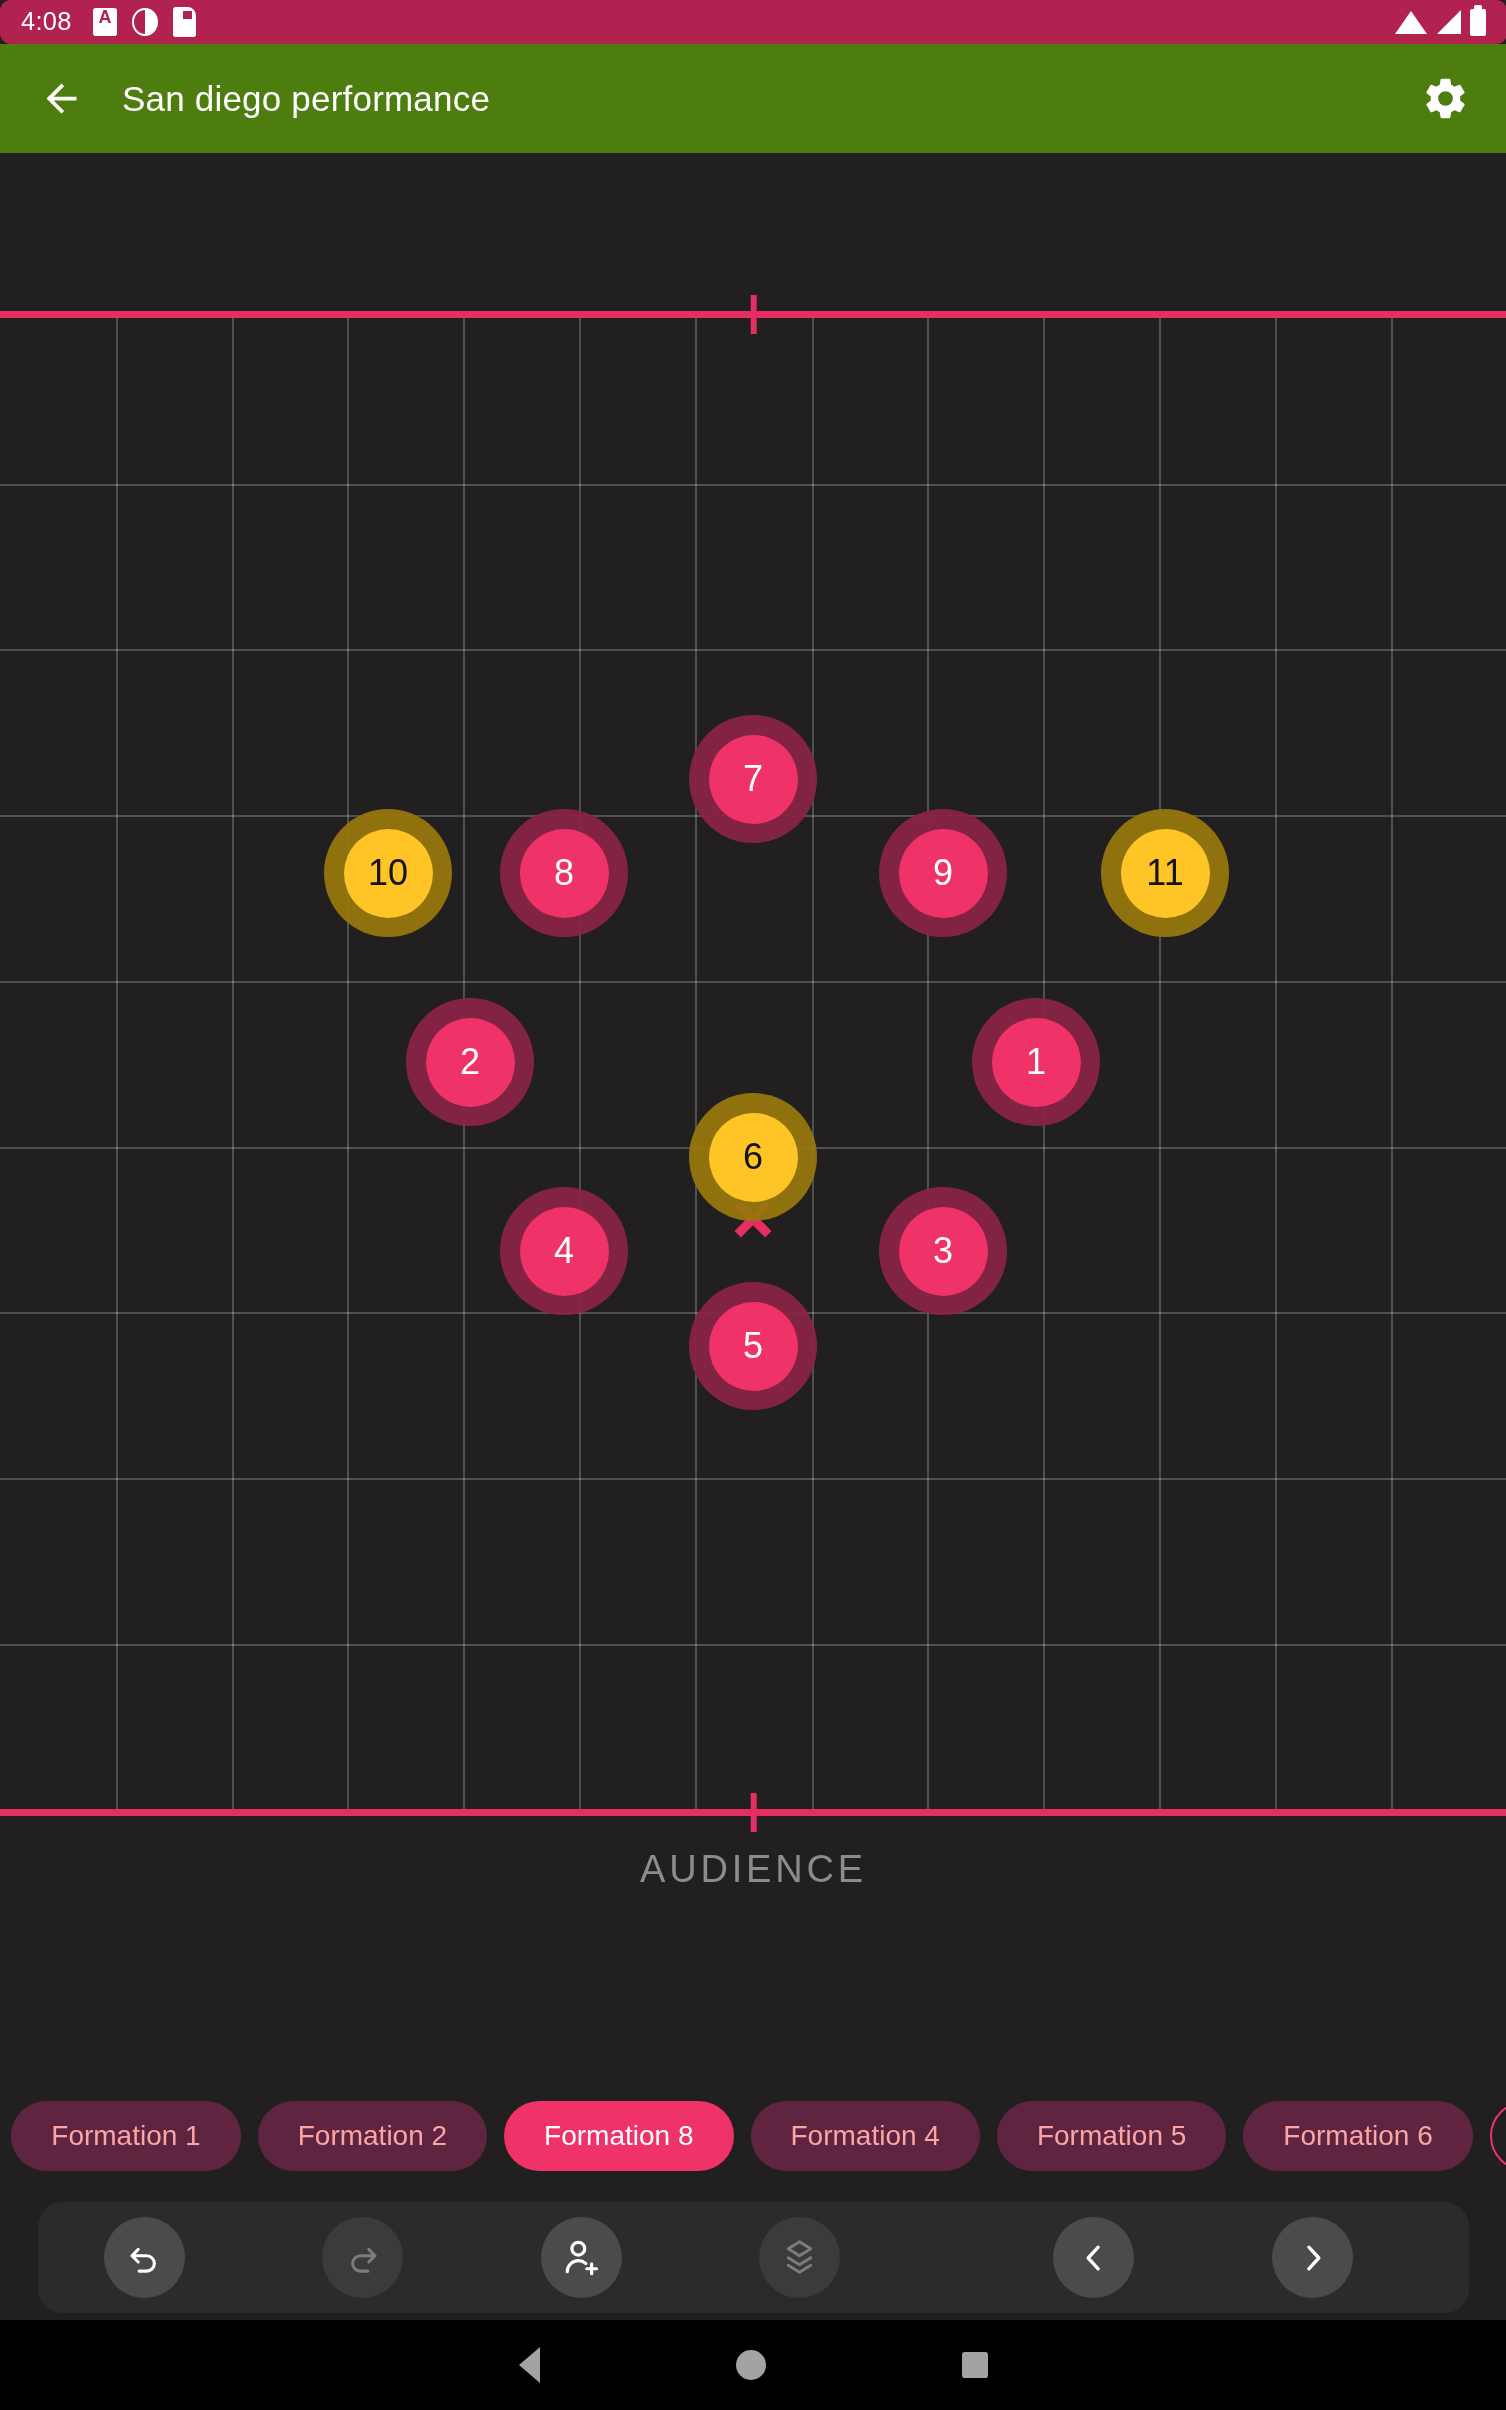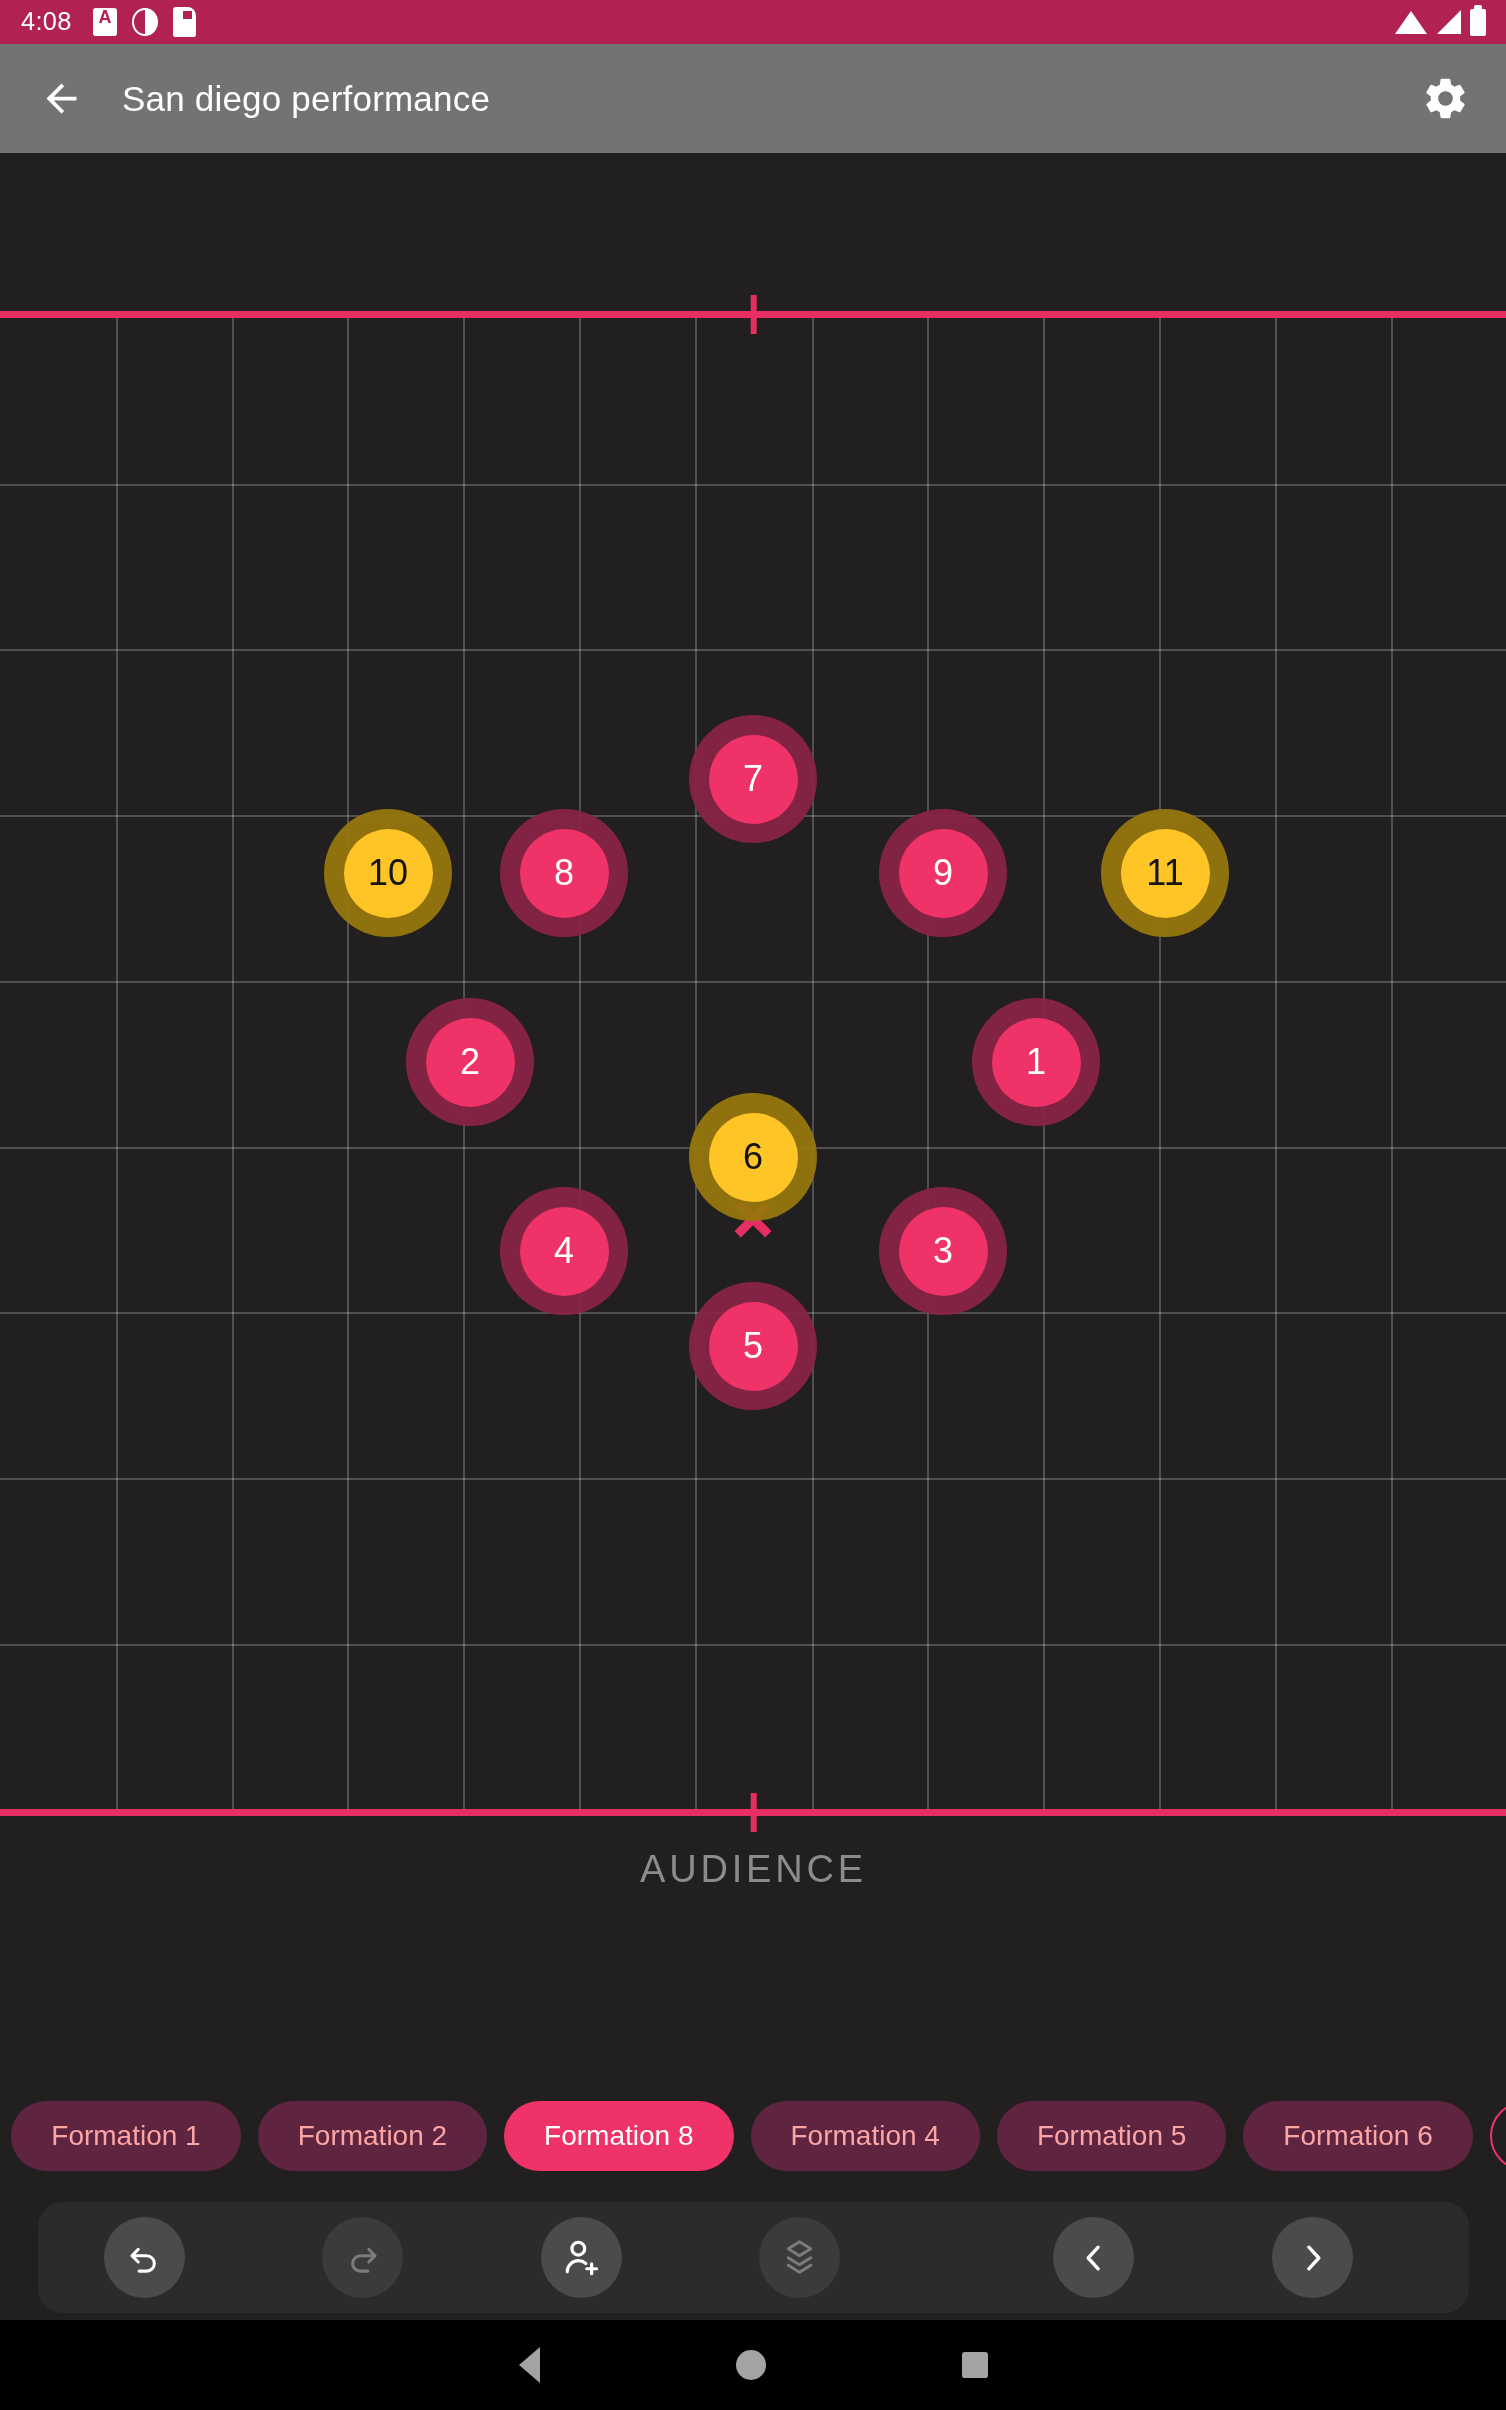--- a/index.html
+++ b/index.html
@@ -16,20 +16,21 @@
   }
 
   
   .status-bar {
     position: absolute; top: 0; left: 0;
     width: 1507px; height: 44px;
     background: #b22250;
     display: flex; align-items: center;
     padding: 0 21px;
     color: #fff;
+    border-radius: 11px;
   }
   .status-clock {
     font-size: 25.4px; font-weight: 500; letter-spacing: 0.3px;
     line-height: 1;
   }
   .status-icons { display: flex; align-items: center; gap: 15px; margin-left: 21px; }
   .status-right { margin-left: auto; display: flex; align-items: center; gap: 9.4px; }
 
   .ic-a {
     width: 24.5px; height: 28px; background: #fff; border-radius: 2.8px;
@@ -65,21 +66,21 @@
   }
   .ic-battery::before{
     content:""; position:absolute; top:-3.8px; left:4.2px; width:7.5px; height:3.8px;
     background:#fff; border-radius:1.9px 1.9px 0 0;
   }
 
   
   .app-bar {
     position: absolute; top: 44px; left: 0;
     width: 1507px; height: 109px;
-    background: #737373;
+    background: #4d7c0f;
     display: flex; align-items: center;
     padding: 0 32px;
   }
   .back-btn {
     width: 58px; height: 58px; display: flex; align-items: center; justify-content: center;
     cursor: pointer;
   }
   .app-title {
     color: #fff; font-size: 35px; font-weight: 400;
     margin-left: 32px; letter-spacing: 0.2px; white-space: nowrap;

